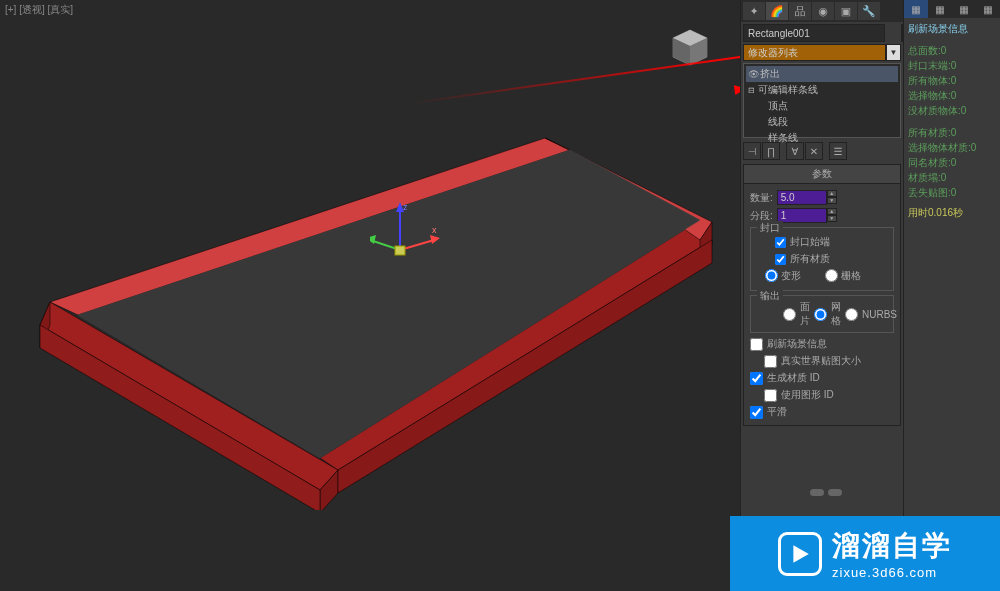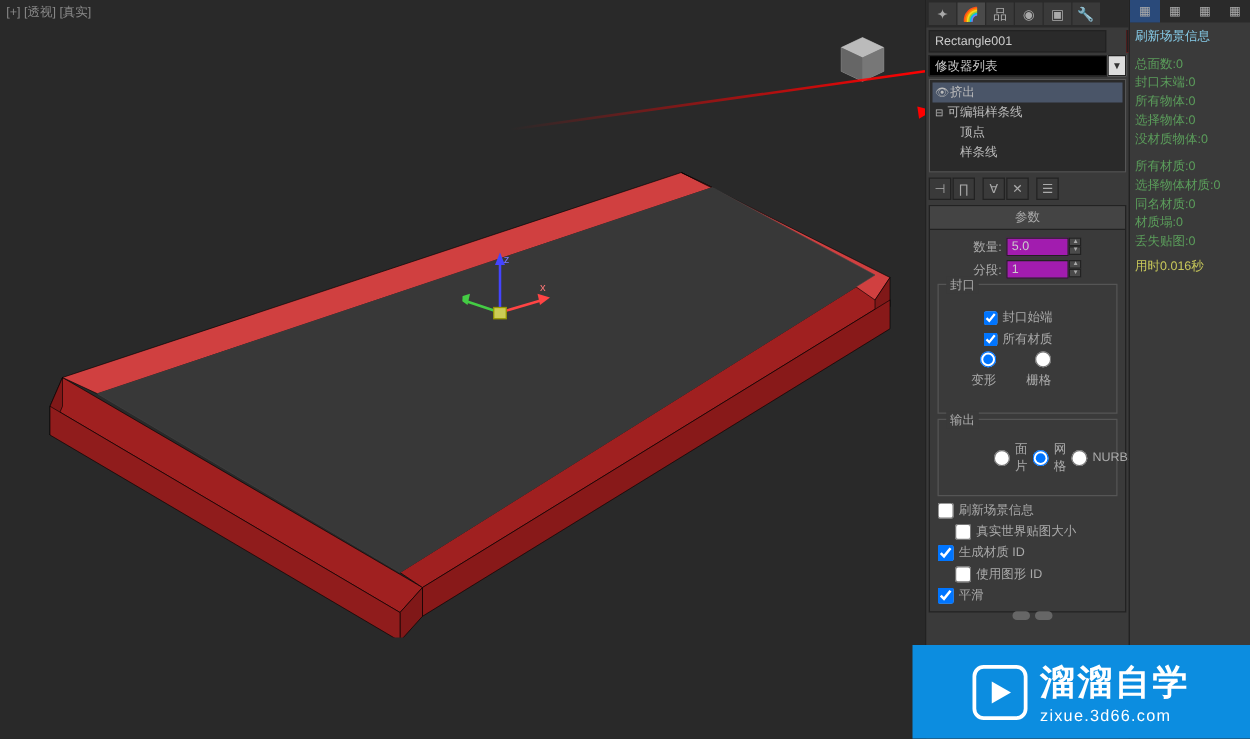--- a/index.html
+++ b/index.html
@@ -19,49 +19,49 @@
     .modifier-panel { position: absolute; top: 0; left: 740px; width: 163px; height: 591px; background: #3a3a3a; border-left: 1px solid #222; font-size: 10px; }
     .icon-tabs { display: flex; background: #2a2a2a; padding: 2px; gap: 1px; }
     .icon-tab { width: 22px; height: 18px; display: flex; align-items: center; justify-content: center; background: #3a3a3a; font-size: 11px; }
     .icon-tab.active { background: #4a4a4a; }
     
     .name-row { display: flex; margin: 2px; gap: 16px; }
     .name-row input { flex: 1; background: #2a2a2a; border: 1px solid #222; color: #ccc; font-size: 10px; padding: 2px 4px; height: 18px; }
     .color-swatch { width: 18px; height: 18px; background: #ff0000; border: 1px solid #222; }
     
     .modifier-list-dropdown { display: flex; margin: 2px; }
-    .modifier-list-dropdown input { flex: 1; background: #000000; border: 1px solid #222; color: #ccc; font-size: 10px; padding: 2px 4px; height: 17px; }
+    .modifier-list-dropdown input { flex: 1; background: #a16207; border: 1px solid #222; color: #ccc; font-size: 10px; padding: 2px 4px; height: 17px; }
     .dropdown-arrow { width: 15px; height: 17px; background: #ddd; display: flex; align-items: center; justify-content: center; color: #333; font-size: 8px; border: 1px solid #222; }
     
     .stack { margin: 2px; background: #2a2a2a; border: 1px solid #555; height: 75px; padding: 2px; font-size: 10px; color: #bbb; }
     .stack-item { padding: 1px 2px; display: flex; align-items: center; gap: 2px; }
     .stack-item.highlighted { background: #4a5568; }
     .stack-sub { padding-left: 22px; }
     .eye-icon { font-size: 9px; width: 10px; }
     .expand-icon { font-size: 8px; width: 8px; }
     
     .stack-tools { margin: 2px; display: flex; gap: 1px; padding: 2px 0; }
     .stack-tool { width: 18px; height: 18px; background: #3a3a3a; border: 1px solid #222; display: flex; align-items: center; justify-content: center; font-size: 10px; }
     
     .rollout { margin: 2px; border: 1px solid #222; background: #3a3a3a; }
     .rollout-header { background: #444; padding: 2px; text-align: center; font-size: 10px; border-bottom: 1px solid #222; }
     .rollout-body { padding: 3px 6px; }
-    .param-row { display: flex; align-items: center; margin: 3px 0; gap: 4px; justify-content: center; }
+    .param-row { display: flex; align-items: center; margin: 3px 0; gap: 4px; justify-content: flex-start; }
     .param-label { font-size: 10px; }
     .spinner { display: flex; }
-    .spinner input { width: 50px; height: 15px; background: #a21caf; border: 1px solid #222; color: #ccc; font-size: 10px; padding: 0 3px; }
+    .spinner input { width: 50px; height: 15px; background: #4c1d95; border: 1px solid #222; color: #ccc; font-size: 10px; padding: 0 3px; }
     .spinner-btns { display: flex; flex-direction: column; }
     .spinner-btn { width: 10px; height: 7px; background: #4a4a4a; border: 1px solid #222; font-size: 5px; line-height: 5px; text-align: center; }
     
-    .group-box { border: 1px solid #555; margin: 4px 0; padding: 16px; position: relative; }
+    .group-box { border: 1px solid #555; margin: 4px 0; padding: 4px; position: relative; }
     .group-label { position: absolute; top: -7px; left: 6px; background: #3a3a3a; padding: 0 3px; font-size: 10px; }
     .checkbox-row { display: flex; align-items: center; gap: 4px; margin: 3px 0; padding-left: 20px; }
     .checkbox-row input[type="checkbox"] { width: 11px; height: 11px; }
     .radio-row { display: flex; gap: 24px; padding-left: 10px; margin: 3px 0; }
-    .radio-row label { display: flex; align-items: flex-end; gap: 3px; font-size: 10px; flex-direction: column; }
+    .radio-row label { display: flex; align-items: flex-start; gap: 3px; font-size: 10px; }
     .radio-col { display: flex; flex-direction: row; gap: 4px; padding-left: 28px; }
     .radio-col label { display: flex; align-items: center; gap: 4px; font-size: 10px; }
     
     .checkbox-standalone { display: flex; align-items: center; gap: 4px; margin: 3px 0; font-size: 10px; }
     .checkbox-indent { padding-left: 14px; }
     
     .stats-panel { position: absolute; top: 0; left: 903px; width: 97px; height: 591px; background: #3a3a3a; border-left: 1px solid #222; font-size: 10px; padding: 4px; }
     .stats-tabs { display: flex; background: #2a2a2a; margin: -4px -4px 4px; }
     .stats-tab { width: 24px; height: 18px; display: flex; align-items: center; justify-content: center; }
     .stats-tab.active { background: #2a4a7a; }
@@ -154,20 +154,23 @@
       <span>挤出</span>
     </div>
     <div class="stack-item">
       <span class="expand-icon">⊟</span>
       <span>可编辑样条线</span>
     </div>
     <div class="stack-item stack-sub">
         <span>顶点</span>
       </div>
     <div class="stack-item stack-sub">
+        <span>线段</span>
+      </div>
+    <div class="stack-item stack-sub">
         <span>样条线</span>
       </div>
   </div>
 
   <div class="stack-tools">
     <div class="stack-tool">⊣</div>
     <div class="stack-tool">∏</div>
     <div style="width:4px"></div>
     <div class="stack-tool">∀</div>
     <div class="stack-tool">✕</div>

